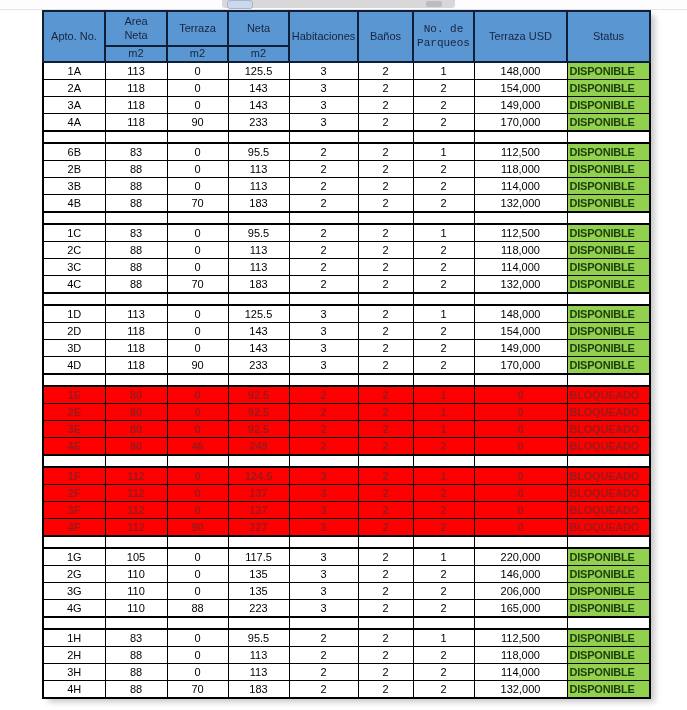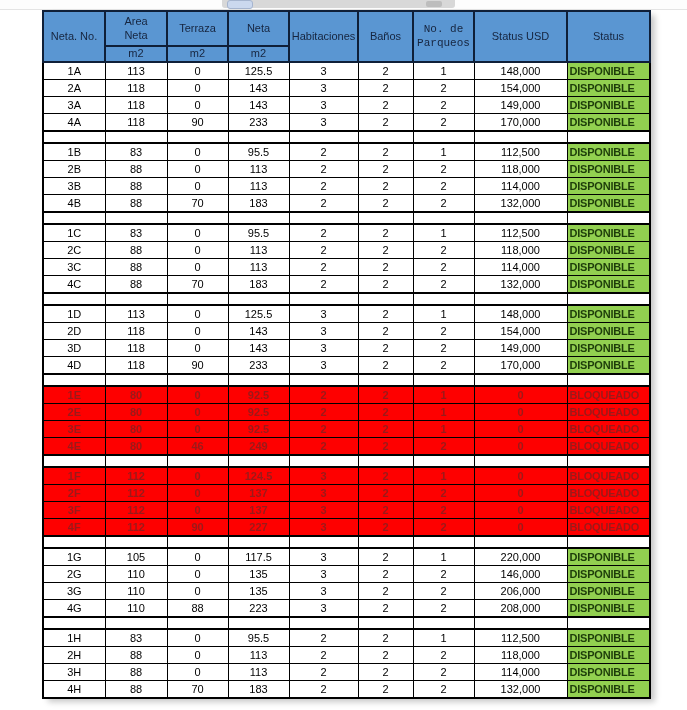--- a/index.html
+++ b/index.html
@@ -122,28 +122,28 @@
       <col style="width:61px">
       <col style="width:61px">
       <col style="width:69px">
       <col style="width:55px">
       <col style="width:61px">
       <col style="width:93px">
       <col style="width:83px">
     </colgroup>
     <thead>
       <tr class="main-row">
-        <th rowspan="2"><span>Neta. No.</span></th>
+        <th rowspan="2"><span>Apto. No.</span></th>
         <th><span class="wrap-narrow">Area Neta</span></th>
         <th><span>Terraza</span></th>
         <th><span>Neta</span></th>
         <th rowspan="2" class="nowrap-th"><span>Habitaciones</span></th>
         <th rowspan="2"><span>Baños</span></th>
         <th rowspan="2"><span class="wrap-mid">No. de Parqueos</span></th>
-        <th rowspan="2"><span>Status USD</span></th>
+        <th rowspan="2"><span>Terraza USD</span></th>
         <th rowspan="2"><span>Status</span></th>
       </tr>
       <tr class="m2-row">
         <th>m2</th>
         <th>m2</th>
         <th>m2</th>
       </tr>
     </thead>
     <tbody>
         <tr class="data-row available">
@@ -195,21 +195,21 @@
           <td></td>
           <td></td>
           <td></td>
           <td></td>
           <td></td>
           <td></td>
           <td></td>
           <td></td>
         </tr>
         <tr class="data-row available">
-          <td class="cell-apto">1B</td>
+          <td class="cell-apto">6B</td>
           <td class="cell-area-neta">83</td>
           <td class="cell-terraza">0</td>
           <td class="cell-total">95.5</td>
           <td class="cell-habitaciones">2</td>
           <td class="cell-banos">2</td>
           <td class="cell-parqueos">1</td>
           <td class="cell-precio">112,500</td>
           <td class="cell-status">DISPONIBLE</td>
         </tr>
         <tr class="data-row available">
@@ -510,21 +510,21 @@
           <td class="cell-status">DISPONIBLE</td>
         </tr>
         <tr class="data-row available">
           <td class="cell-apto">4G</td>
           <td class="cell-area-neta">110</td>
           <td class="cell-terraza">88</td>
           <td class="cell-total">223</td>
           <td class="cell-habitaciones">3</td>
           <td class="cell-banos">2</td>
           <td class="cell-parqueos">2</td>
-          <td class="cell-precio">208,000</td>
+          <td class="cell-precio">165,000</td>
           <td class="cell-status">DISPONIBLE</td>
         </tr>
         <tr class="separator-row">
           <td></td>
           <td></td>
           <td></td>
           <td></td>
           <td></td>
           <td></td>
           <td></td>

